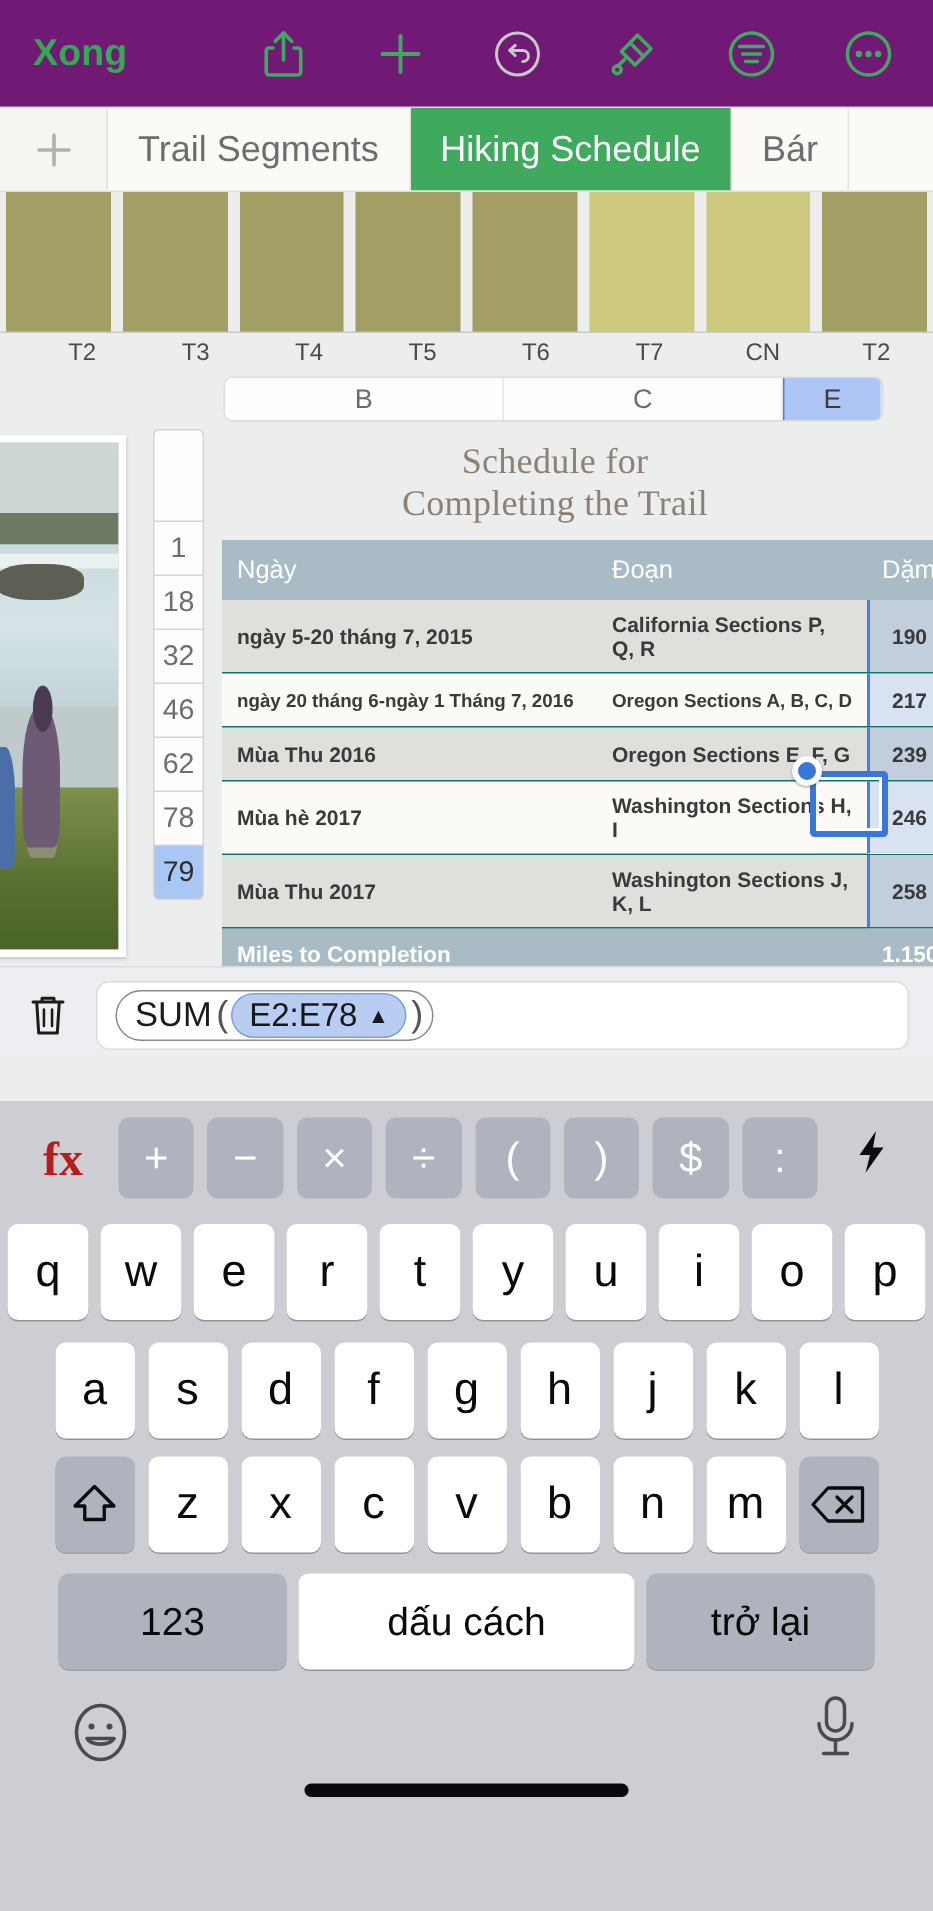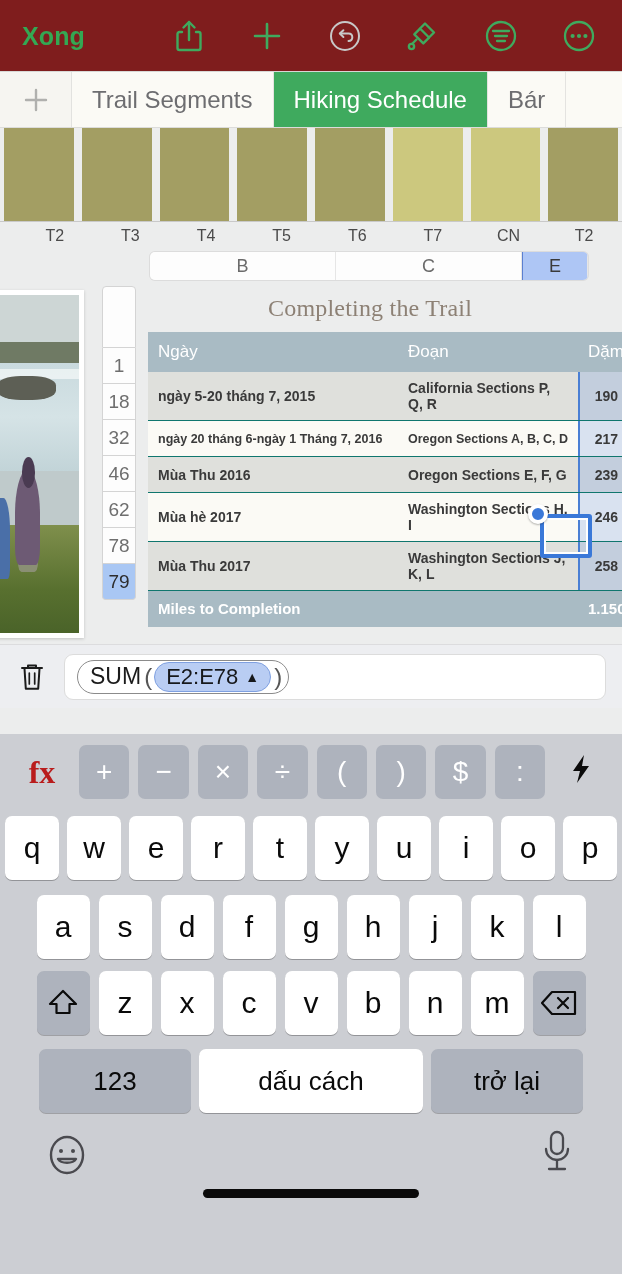--- a/index.html
+++ b/index.html
@@ -8,21 +8,21 @@
     width: 622px; height: 1274px;
     font-family: "Liberation Sans", sans-serif;
     background: #eceded;
     overflow: hidden;
     position: relative;
   }
 
   
   .toolbar {
     height: 72px; width: 622px;
-    background: #7f1d1d;
+    background: #701a75;
     display: flex; align-items: center;
     border-bottom: 1px solid #d8d8d6;
     position: relative;
   }
   .done-btn {
     position: absolute; left: 22px; top: 50%; transform: translateY(-50%);
     color: #34a853; font-size: 25px; font-weight: 600;
     letter-spacing: .1px;
   }
   .tb-icons { position:absolute; left:150px; top:0; height:72px; width:472px;
@@ -376,20 +376,21 @@
     <div class="rowcell">18</div>
     <div class="rowcell">32</div>
     <div class="rowcell">46</div>
     <div class="rowcell">62</div>
     <div class="rowcell">78</div>
     <div class="rowcell sel">79</div>
   </div>
 
   <div class="tablewrap">
     <div class="tbl-title">
+      <div>Schedule for</div>
       <div>Completing the Trail</div>
     </div>
 
     <table class="sched">
       <thead>
         <tr>
           <th>Ngày</th>
           <th class="mid">Đoạn</th>
           <th class="num">Dặm</th>
         </tr>

